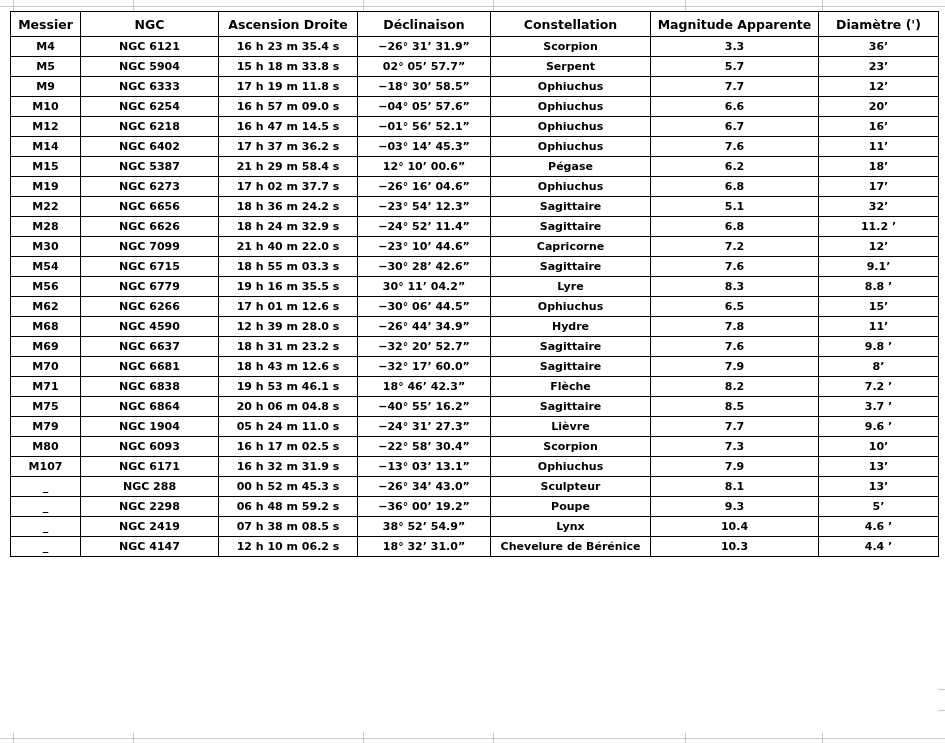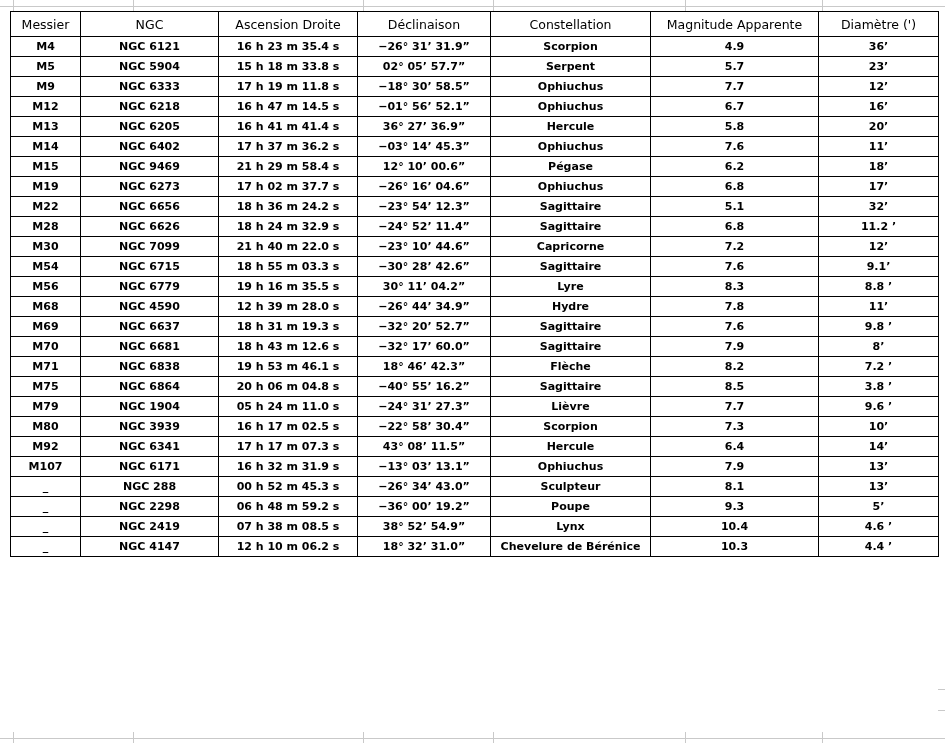--- a/index.html
+++ b/index.html
@@ -37,21 +37,21 @@
     text-align: center;
     vertical-align: middle;
     padding: 0 2px;
     white-space: nowrap;
     overflow: hidden;
     color: #000000;
   }
   #messier-table th {
     height: 24px;
     font-size: 12.5px;
-    font-weight: normal;
+    font-weight: bold;
   }
   #messier-table td {
     height: 19px;
     font-size: 11px;
     font-weight: bold;
   }
   .blue-text { color: #000099; }
 </style>
 </head>
 <body>
@@ -96,21 +96,21 @@
           <th>Diamètre (')</th>
         </tr>
     </thead>
     <tbody>
         <tr>
           <td class="blue-text">M4</td>
           <td class="blue-text">NGC 6121</td>
           <td>16 h 23 m 35.4 s</td>
           <td>−26° 31’ 31.9”</td>
           <td>Scorpion</td>
-          <td>4.9</td>
+          <td>3.3</td>
           <td>36’</td>
         </tr>
         <tr>
           <td class="blue-text">M5</td>
           <td class="blue-text">NGC 5904</td>
           <td>15 h 18 m 33.8 s</td>
           <td>02° 05’ 57.7”</td>
           <td>Serpent</td>
           <td>5.7</td>
           <td>23’</td>
@@ -118,49 +118,49 @@
         <tr>
           <td class="blue-text">M9</td>
           <td class="blue-text">NGC 6333</td>
           <td>17 h 19 m 11.8 s</td>
           <td>−18° 30’ 58.5”</td>
           <td>Ophiuchus</td>
           <td>7.7</td>
           <td>12’</td>
         </tr>
         <tr>
+          <td class="blue-text">M10</td>
+          <td class="blue-text">NGC 6254</td>
+          <td>16 h 57 m 09.0 s</td>
+          <td>−04° 05’ 57.6”</td>
+          <td>Ophiuchus</td>
+          <td>6.6</td>
+          <td>20’</td>
+        </tr>
+        <tr>
           <td class="blue-text">M12</td>
           <td class="blue-text">NGC 6218</td>
           <td>16 h 47 m 14.5 s</td>
           <td>−01° 56’ 52.1”</td>
           <td>Ophiuchus</td>
           <td>6.7</td>
           <td>16’</td>
         </tr>
         <tr>
-          <td class="blue-text">M13</td>
-          <td class="blue-text">NGC 6205</td>
-          <td>16 h 41 m 41.4 s</td>
-          <td>36° 27’ 36.9”</td>
-          <td>Hercule</td>
-          <td>5.8</td>
-          <td>20’</td>
-        </tr>
-        <tr>
           <td class="blue-text">M14</td>
           <td class="blue-text">NGC 6402</td>
           <td>17 h 37 m 36.2 s</td>
           <td>−03° 14’ 45.3”</td>
           <td>Ophiuchus</td>
           <td>7.6</td>
           <td>11’</td>
         </tr>
         <tr>
           <td class="blue-text">M15</td>
-          <td class="blue-text">NGC 9469</td>
+          <td class="blue-text">NGC 5387</td>
           <td>21 h 29 m 58.4 s</td>
           <td>12° 10’ 00.6”</td>
           <td>Pégase</td>
           <td>6.2</td>
           <td>18’</td>
         </tr>
         <tr>
           <td class="blue-text">M19</td>
           <td class="blue-text">NGC 6273</td>
           <td>17 h 02 m 37.7 s</td>
@@ -208,32 +208,41 @@
         <tr>
           <td class="blue-text">M56</td>
           <td class="blue-text">NGC 6779</td>
           <td>19 h 16 m 35.5 s</td>
           <td>30° 11’ 04.2”</td>
           <td>Lyre</td>
           <td>8.3</td>
           <td>8.8 ’</td>
         </tr>
         <tr>
+          <td class="blue-text">M62</td>
+          <td class="blue-text">NGC 6266</td>
+          <td>17 h 01 m 12.6 s</td>
+          <td>−30° 06’ 44.5”</td>
+          <td>Ophiuchus</td>
+          <td>6.5</td>
+          <td>15’</td>
+        </tr>
+        <tr>
           <td class="blue-text">M68</td>
           <td class="blue-text">NGC 4590</td>
           <td>12 h 39 m 28.0 s</td>
           <td>−26° 44’ 34.9”</td>
           <td>Hydre</td>
           <td>7.8</td>
           <td>11’</td>
         </tr>
         <tr>
           <td class="blue-text">M69</td>
           <td class="blue-text">NGC 6637</td>
-          <td>18 h 31 m 19.3 s</td>
+          <td>18 h 31 m 23.2 s</td>
           <td>−32° 20’ 52.7”</td>
           <td>Sagittaire</td>
           <td>7.6</td>
           <td>9.8 ’</td>
         </tr>
         <tr>
           <td class="blue-text">M70</td>
           <td class="blue-text">NGC 6681</td>
           <td>18 h 43 m 12.6 s</td>
           <td>−32° 17’ 60.0”</td>
@@ -250,48 +259,39 @@
           <td>8.2</td>
           <td>7.2 ’</td>
         </tr>
         <tr>
           <td class="blue-text">M75</td>
           <td class="blue-text">NGC 6864</td>
           <td>20 h 06 m 04.8 s</td>
           <td>−40° 55’ 16.2”</td>
           <td>Sagittaire</td>
           <td>8.5</td>
-          <td>3.8 ’</td>
+          <td>3.7 ’</td>
         </tr>
         <tr>
           <td class="blue-text">M79</td>
           <td class="blue-text">NGC 1904</td>
           <td>05 h 24 m 11.0 s</td>
           <td>−24° 31’ 27.3”</td>
           <td>Lièvre</td>
           <td>7.7</td>
           <td>9.6 ’</td>
         </tr>
         <tr>
           <td class="blue-text">M80</td>
-          <td class="blue-text">NGC 3939</td>
+          <td class="blue-text">NGC 6093</td>
           <td>16 h 17 m 02.5 s</td>
           <td>−22° 58’ 30.4”</td>
           <td>Scorpion</td>
           <td>7.3</td>
           <td>10’</td>
-        </tr>
-        <tr>
-          <td class="blue-text">M92</td>
-          <td class="blue-text">NGC 6341</td>
-          <td>17 h 17 m 07.3 s</td>
-          <td>43° 08’ 11.5”</td>
-          <td>Hercule</td>
-          <td>6.4</td>
-          <td>14’</td>
         </tr>
         <tr>
           <td class="blue-text">M107</td>
           <td class="blue-text">NGC 6171</td>
           <td>16 h 32 m 31.9 s</td>
           <td>−13° 03’ 13.1”</td>
           <td>Ophiuchus</td>
           <td>7.9</td>
           <td>13’</td>
         </tr>

